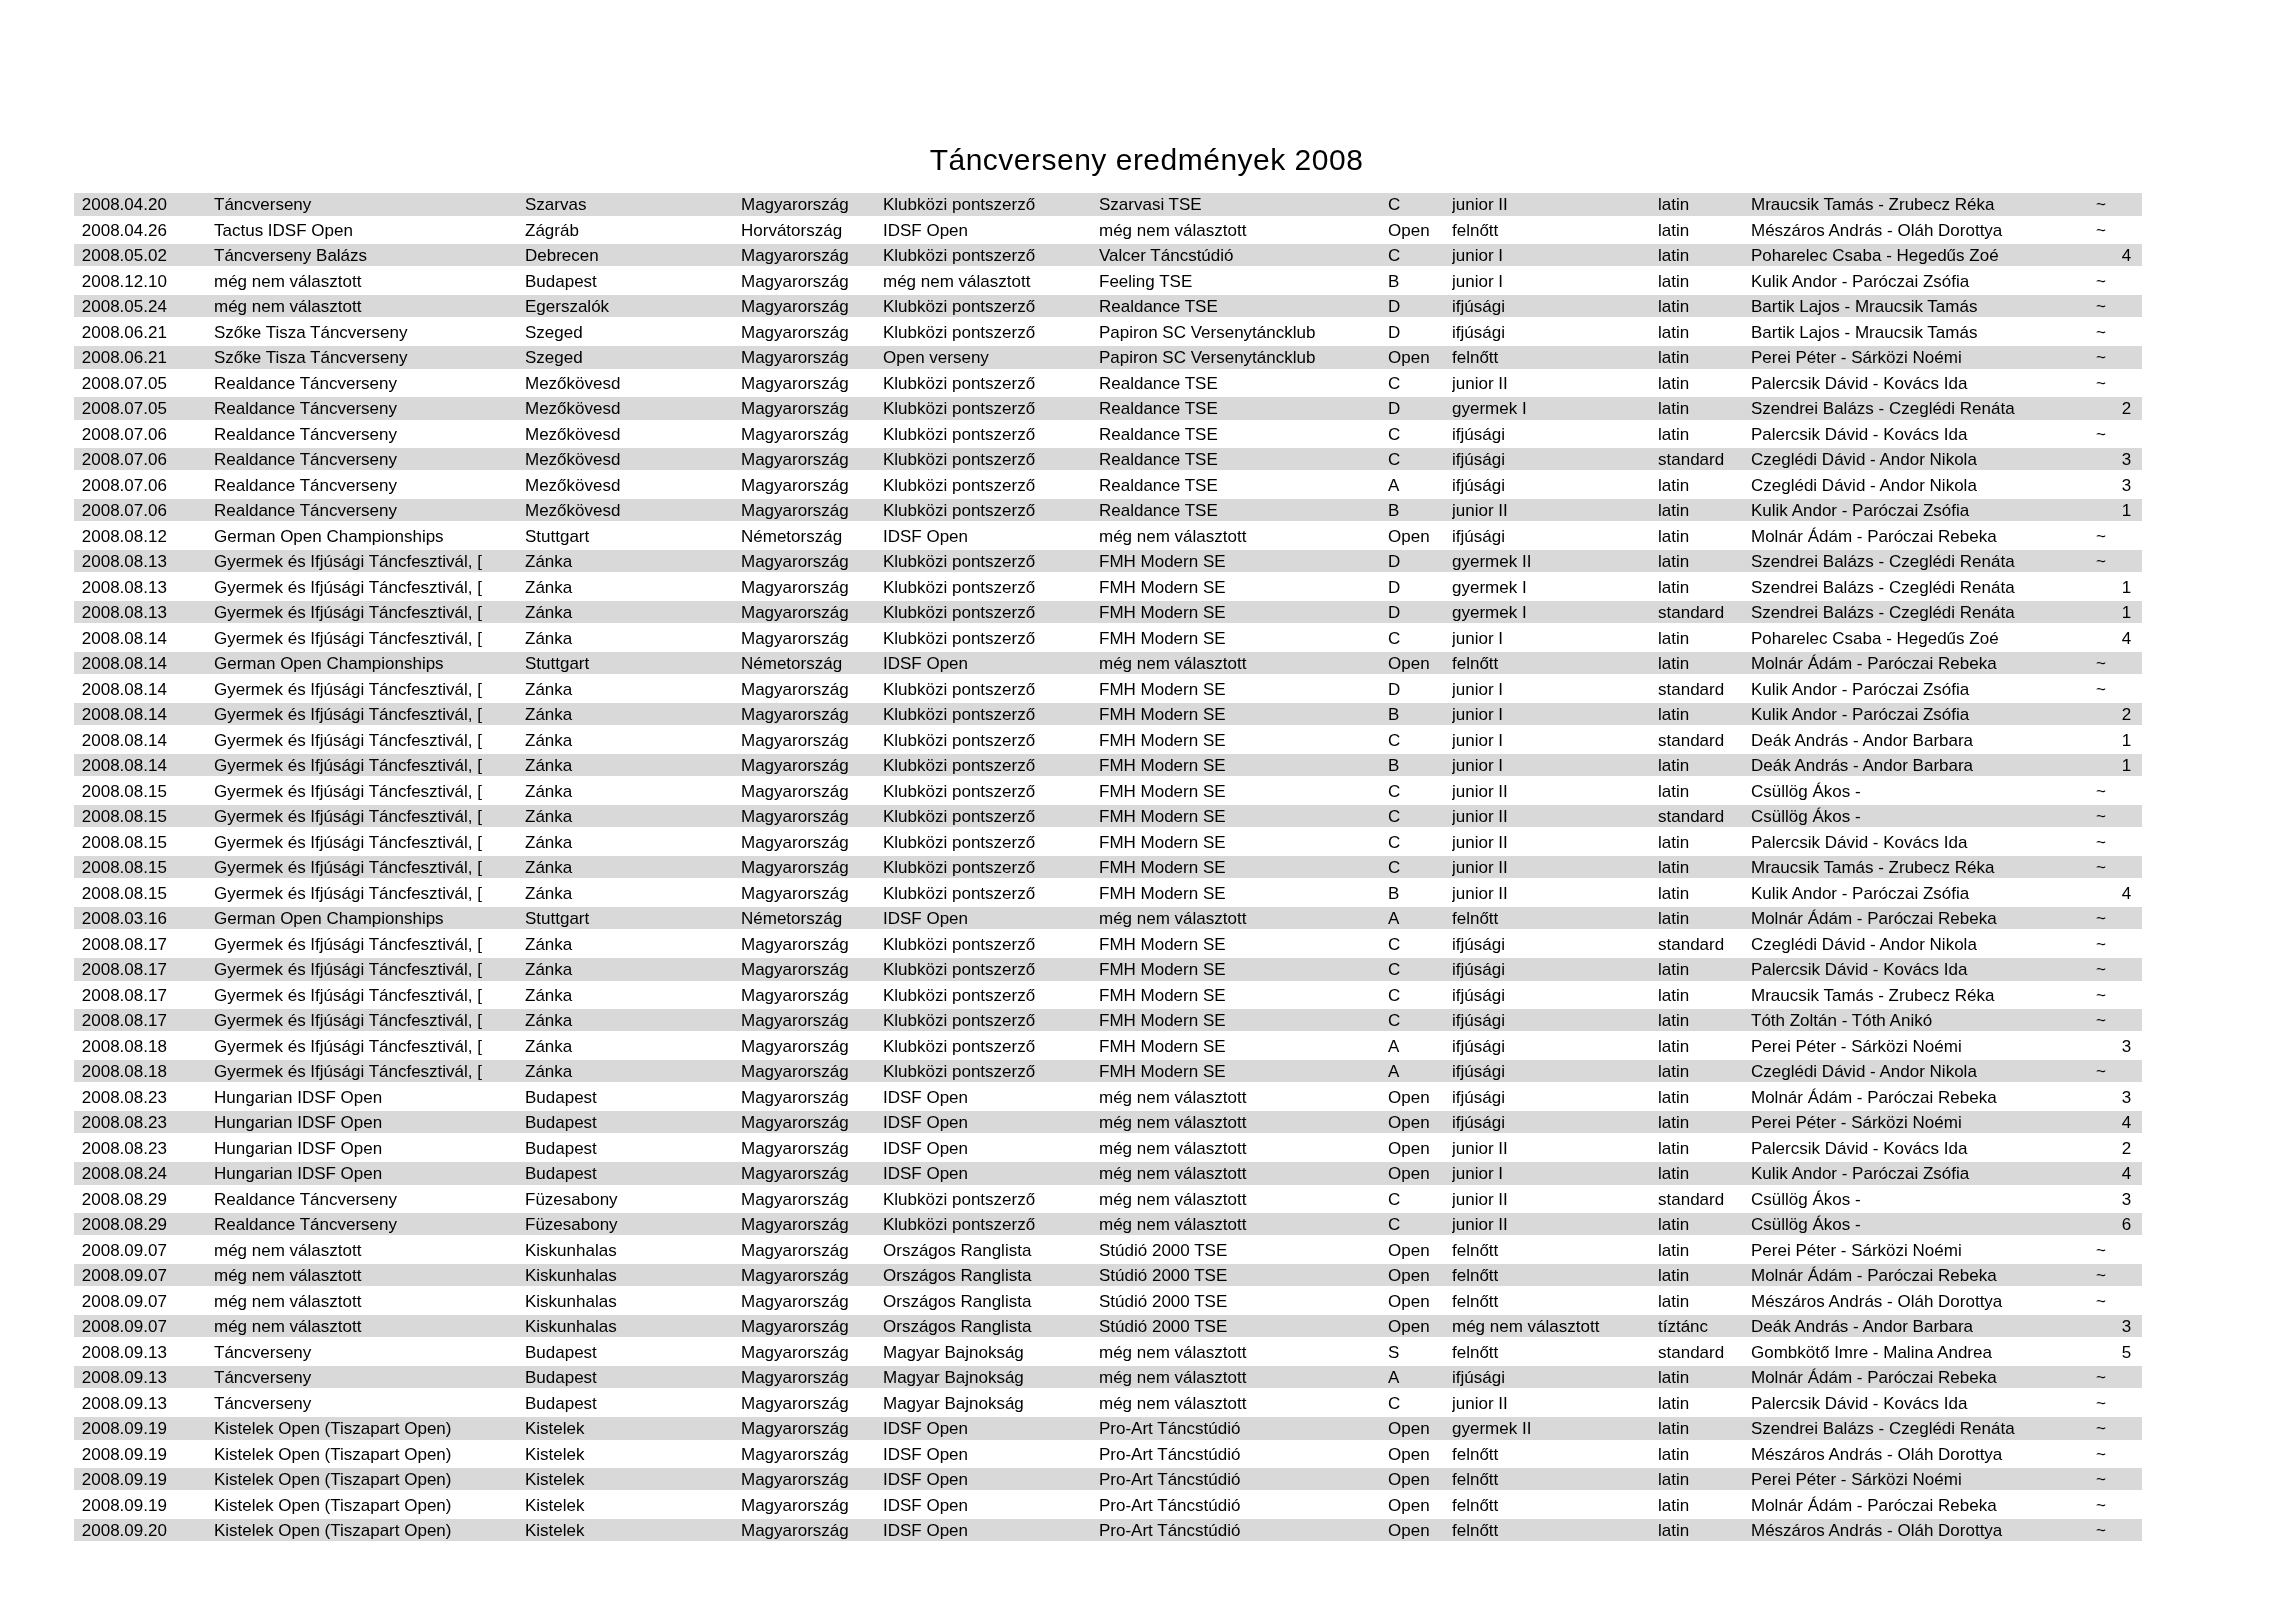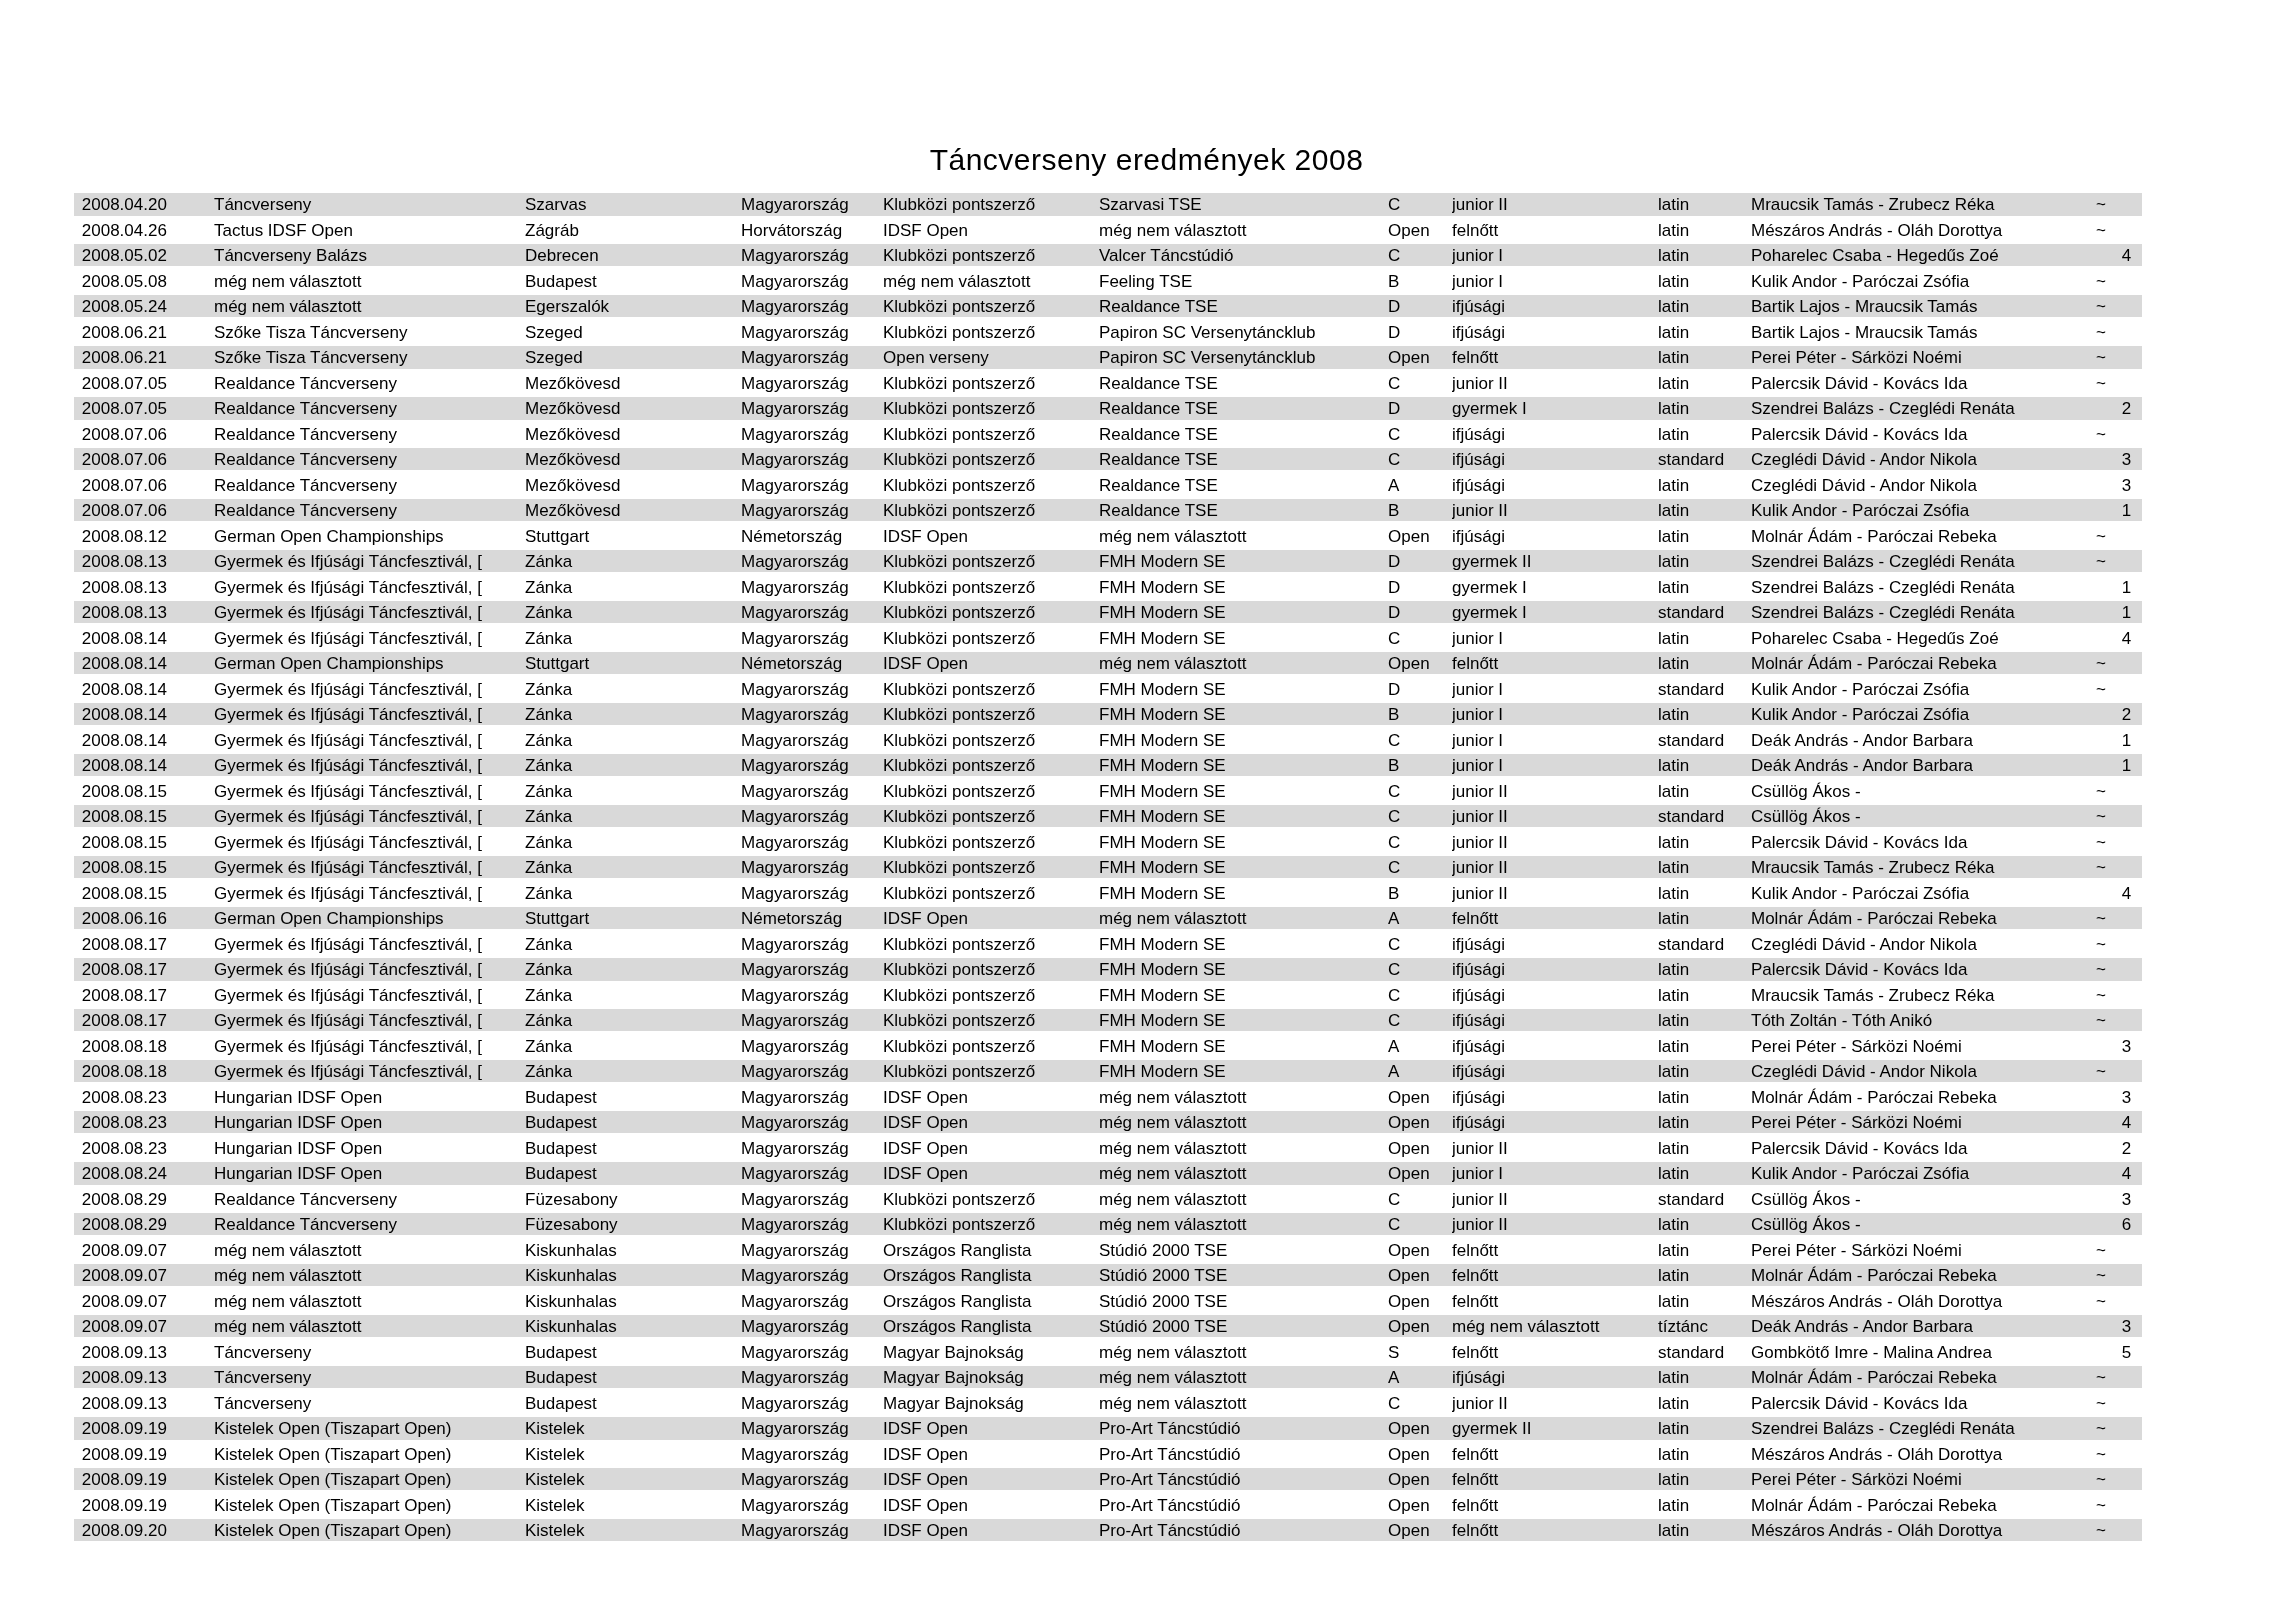--- a/index.html
+++ b/index.html
@@ -94,21 +94,21 @@
         <span class="cell c-country">Magyarország</span>
         <span class="cell c-type">Klubközi pontszerző</span>
         <span class="cell c-club">Valcer Táncstúdió</span>
         <span class="cell c-class">C</span>
         <span class="cell c-age">junior I</span>
         <span class="cell c-dance">latin</span>
         <span class="cell c-couple">Poharelec Csaba - Hegedűs Zoé</span>
         <span class="cell c-result">4</span>
       </div>
       <div class="row">
-        <span class="cell c-date">2008.05.08</span>
+        <span class="cell c-date">2008.12.10</span>
         <span class="cell c-competition">még nem választott</span>
         <span class="cell c-city">Budapest</span>
         <span class="cell c-country">Magyarország</span>
         <span class="cell c-type">még nem választott</span>
         <span class="cell c-club">Feeling TSE</span>
         <span class="cell c-class">B</span>
         <span class="cell c-age">junior I</span>
         <span class="cell c-dance">latin</span>
         <span class="cell c-couple">Kulik Andor - Paróczai Zsófia</span>
         <span class="cell c-result tilde">~</span>
@@ -419,21 +419,21 @@
         <span class="cell c-country">Magyarország</span>
         <span class="cell c-type">Klubközi pontszerző</span>
         <span class="cell c-club">FMH Modern SE</span>
         <span class="cell c-class">B</span>
         <span class="cell c-age">junior II</span>
         <span class="cell c-dance">latin</span>
         <span class="cell c-couple">Kulik Andor - Paróczai Zsófia</span>
         <span class="cell c-result">4</span>
       </div>
       <div class="row stripe">
-        <span class="cell c-date">2008.06.16</span>
+        <span class="cell c-date">2008.03.16</span>
         <span class="cell c-competition">German Open Championships</span>
         <span class="cell c-city">Stuttgart</span>
         <span class="cell c-country">Németország</span>
         <span class="cell c-type">IDSF Open</span>
         <span class="cell c-club">még nem választott</span>
         <span class="cell c-class">A</span>
         <span class="cell c-age">felnőtt</span>
         <span class="cell c-dance">latin</span>
         <span class="cell c-couple">Molnár Ádám - Paróczai Rebeka</span>
         <span class="cell c-result tilde">~</span>

